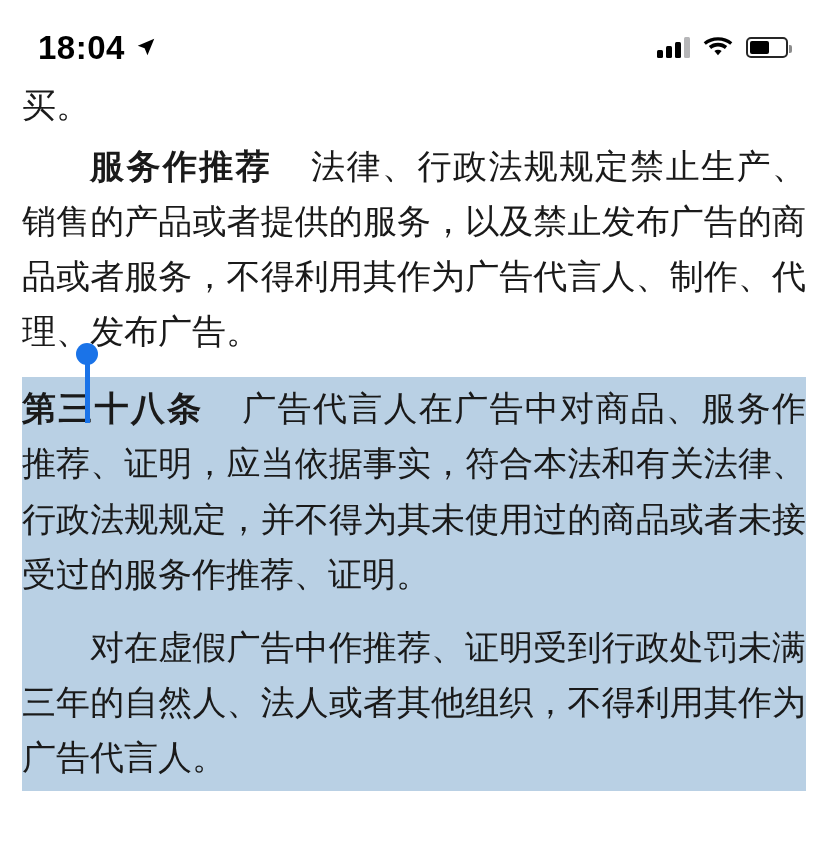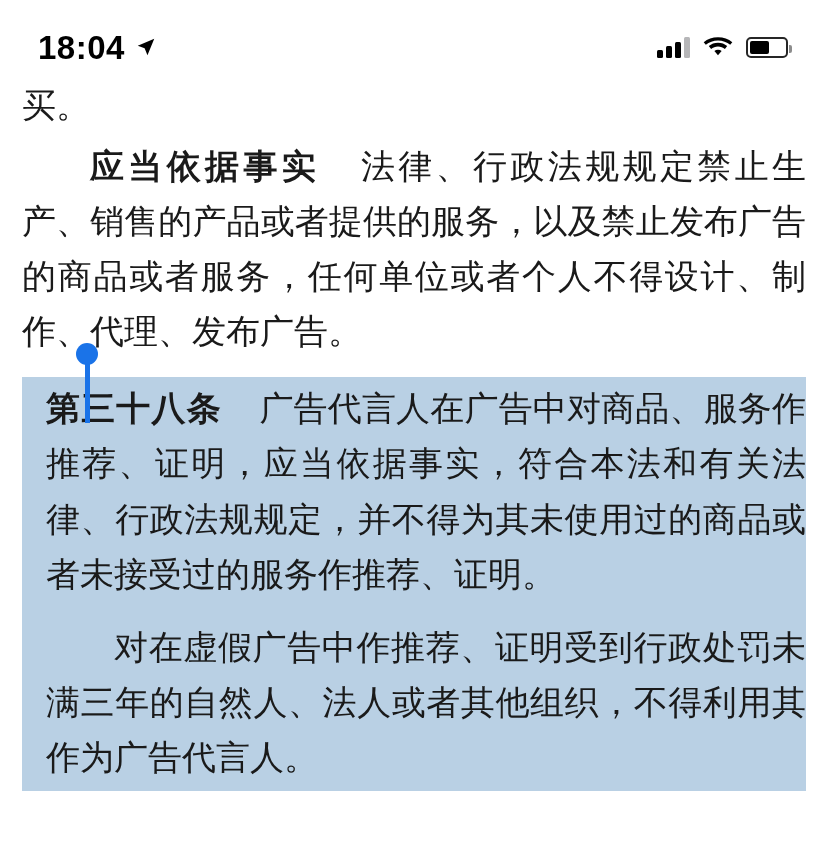--- a/index.html
+++ b/index.html
@@ -115,21 +115,21 @@
   }
   .gap { display: inline-block; width: 1.1em; }
 
   
   .selection {
     position: relative;
     background: #b9d0e4;
     margin-top: 18px;
     padding: 4px 0 6px 0;
   }
-  .selection .para { margin-bottom: 18px; margin-left: 24px; }
+  .selection .para { margin-bottom: 18px; }
   .selection .para:last-child { margin-bottom: 0; }
 
   
   .handle-start, .handle-end {
     position: absolute;
     width: 5px;
     background: #1a73e8;
   }
   .handle-start {
     left: 63px;
@@ -176,21 +176,21 @@
       <span class="battery-fill" style="width:55%"></span>
     </span>
   </div>
 </div>
 
 <div class="doc">
 
   <p class="para">买。</p>
 
   <p class="para indent">
-    <span class="art-title">应当依据事实</span><span class="gap"></span><span>法律、行政法规规定禁止生产、销售的产品或者提供的服务，以及禁止发布广告的商品或者服务，任何单位或者个人不得设计、制作、代理、发布广告。</span>
+    <span class="art-title">服务作推荐</span><span class="gap"></span><span>法律、行政法规规定禁止生产、销售的产品或者提供的服务，以及禁止发布广告的商品或者服务，不得利用其作为广告代言人、制作、代理、发布广告。</span>
   </p>
 
   <div class="selection">
     <div class="handle-start">
         <span class="knob"></span>
       </div>
 
     <p class="para">
       <span class="art-title">第三十八条</span><span class="gap"></span><span>广告代言人在广告中对商品、服务作推荐、证明，应当依据事实，符合本法和有关法律、行政法规规定，并不得为其未使用过的商品或者未接受过的服务作推荐、证明。</span>
     </p>

